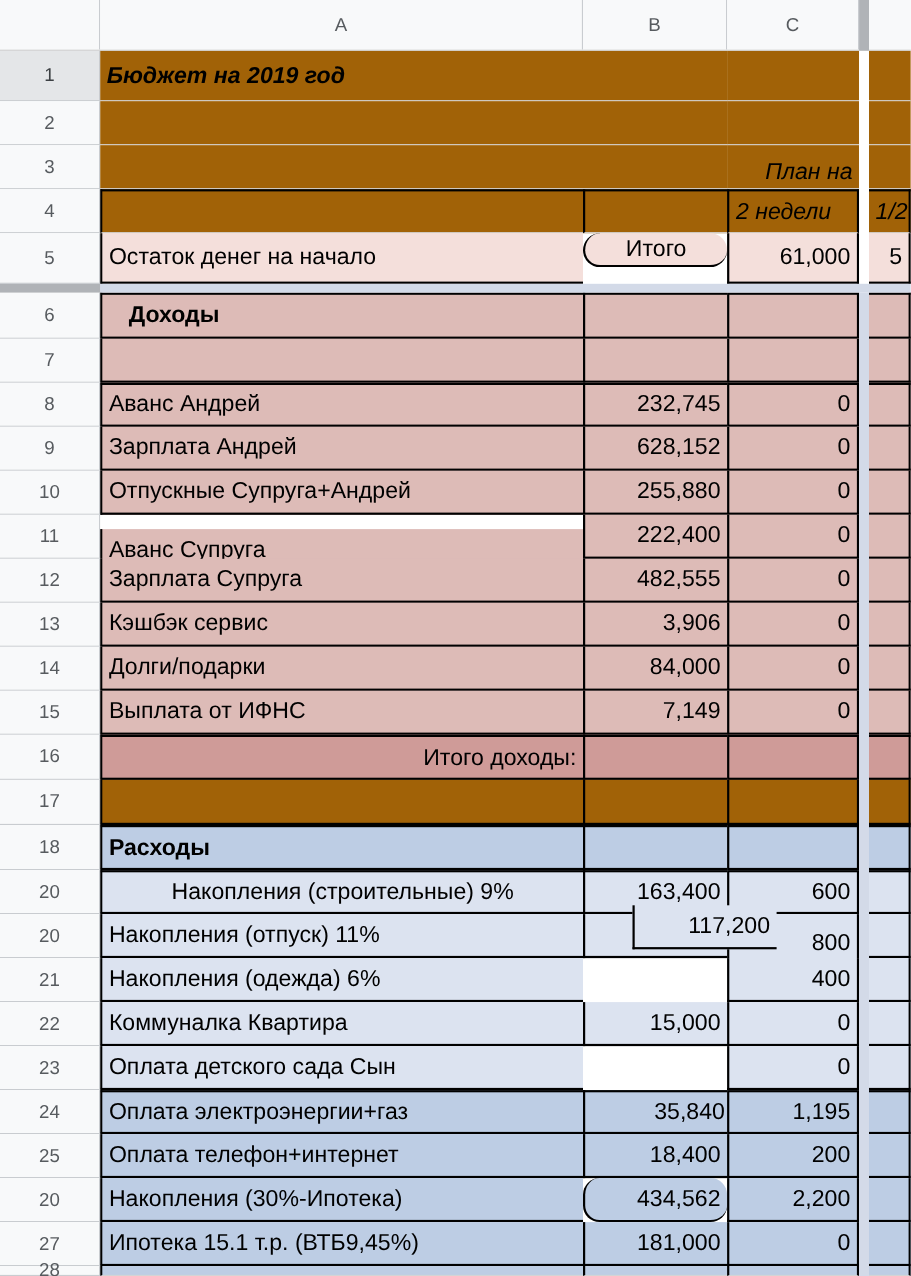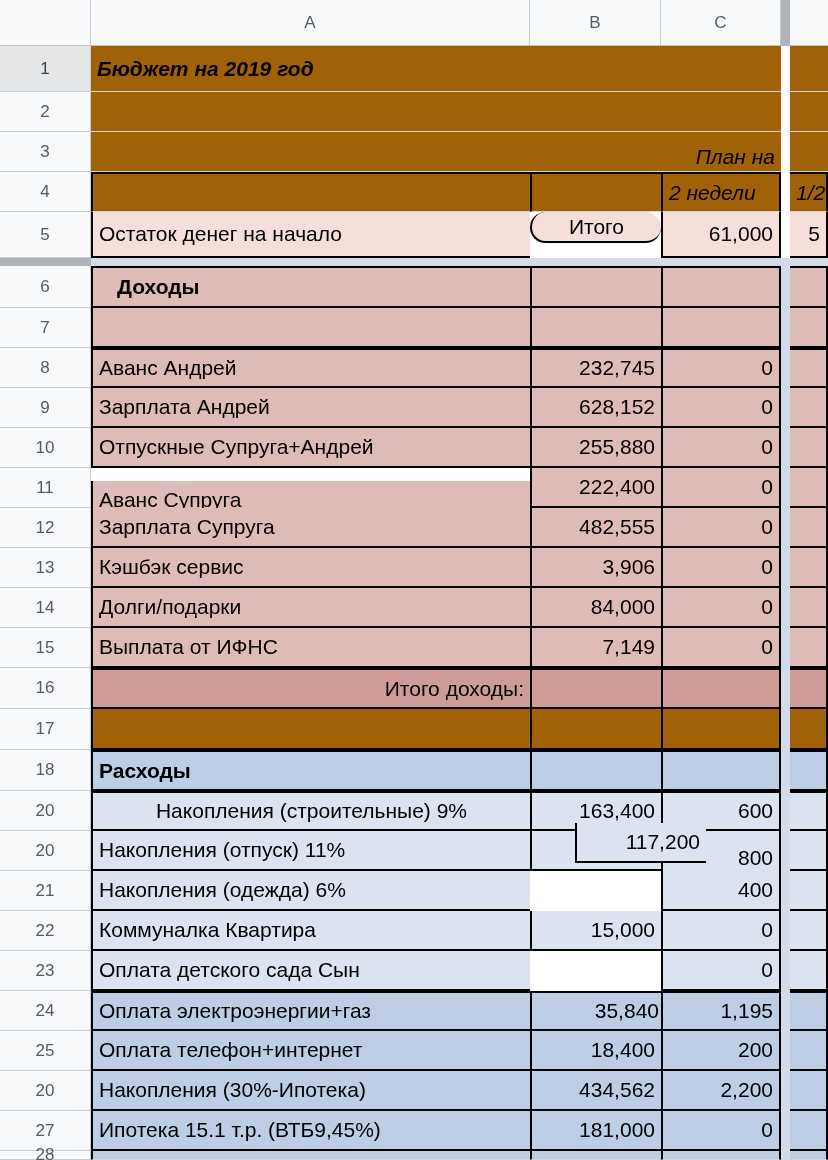--- a/index.html
+++ b/index.html
@@ -407,21 +407,21 @@
       </div>
       <div class="cell fill-blue right bk-l bk-r bk-b" style="left: 661px; width: 120px; top: 1031px; height: 40px;">
         <span>200</span>
       </div>
       <div class="cell fill-blue right bk-r bk-b" style="left: 790px; width: 38px; top: 1031px; height: 40px;">
         <span></span>
       </div>
       <div class="cell fill-blue bk-l bk-b" style="left: 91px; width: 439px; top: 1071px; height: 40px;">
         <span>Накопления (30%-Ипотека)</span>
       </div>
-      <div class="cell fill-blue right bk-l bk-b" style="left: 530px; width: 131px; top: 1071px; height: 40px;">
+      <div class="cell fill-blue right bk-l bk-b" style="left: 530px; width: 131px; top: 1071px; height: 40px; border-radius: 15px;">
         <span>434,562</span>
       </div>
       <div class="cell fill-blue right bk-l bk-r bk-b" style="left: 661px; width: 120px; top: 1071px; height: 40px;">
         <span>2,200</span>
       </div>
       <div class="cell fill-blue right bk-r bk-b" style="left: 790px; width: 38px; top: 1071px; height: 40px;">
         <span></span>
       </div>
       <div class="cell fill-blue bk-l bk-b bk-b" style="left: 91px; width: 439px; top: 1111px; height: 40px;">
         <span>Ипотека 15.1 т.р. (ВТБ9,45%)</span>

